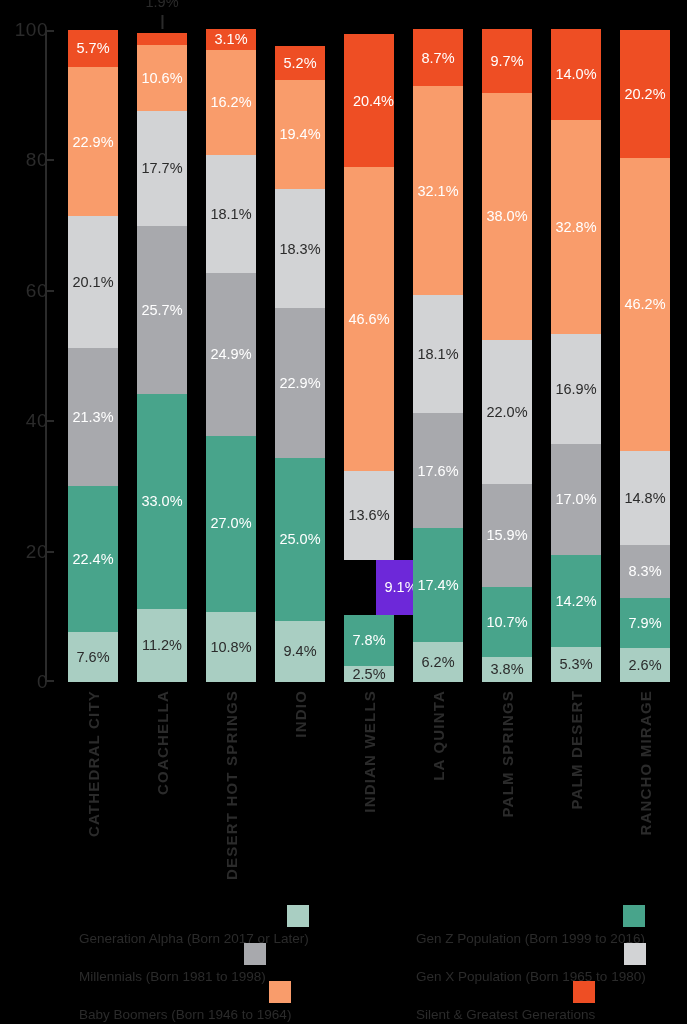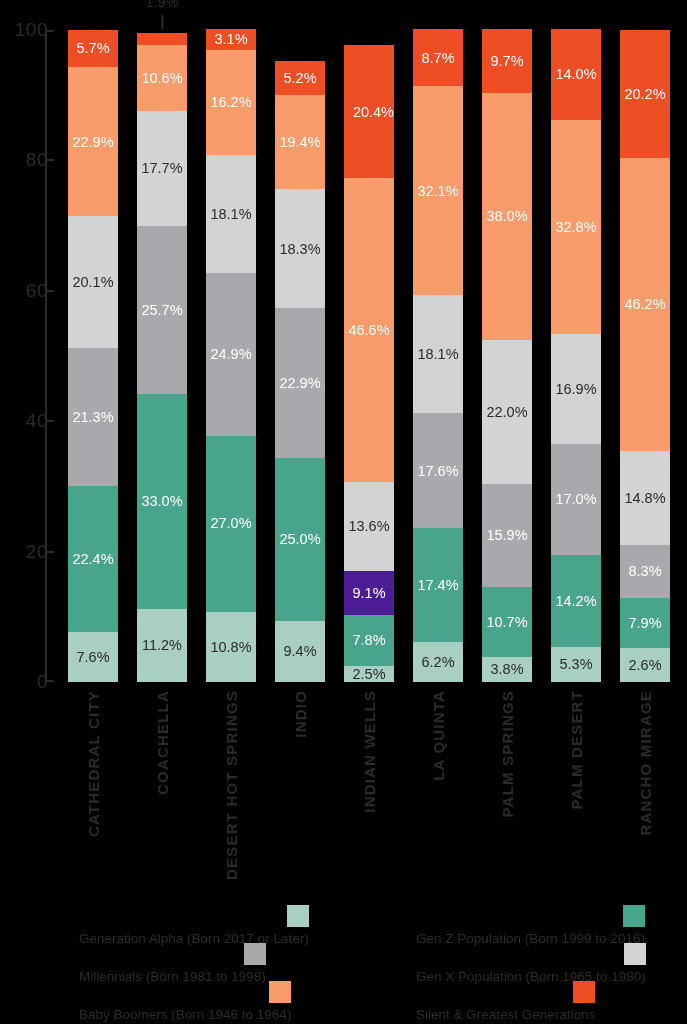--- a/index.html
+++ b/index.html
@@ -254,37 +254,37 @@
             </div>
             <div class="seg" style="height: 163px; background: rgb(72, 164, 139);">
               <span class="seglabel lab-light">25.0%</span>
             </div>
             <div class="seg" style="height: 149.308px; background: rgb(168, 169, 173);">
               <span class="seglabel lab-light">22.9%</span>
             </div>
             <div class="seg" style="height: 119.316px; background: rgb(210, 211, 213);">
               <span class="seglabel lab-dark">18.3%</span>
             </div>
-            <div class="seg" style="height: 94px; background: rgb(249, 156, 107);">
+            <div class="seg" style="height: 109px; background: rgb(249, 156, 107);">
               <span class="seglabel lab-light">19.4%</span>
             </div>
             <div class="seg" style="height: 33.904px; background: rgb(238, 78, 36);">
               <span class="seglabel lab-light">5.2%</span>
             </div>
           </div>
         </div>
         <div class="barcol" style="left: 276px;">
           <div class="bar" style="height: 652px;">
             <div class="seg" style="height: 16.3px; background: rgb(169, 206, 194);">
               <span class="seglabel lab-dark">2.5%</span>
             </div>
             <div class="seg" style="height: 50.856px; background: rgb(72, 164, 139);">
               <span class="seglabel lab-light">7.8%</span>
             </div>
-            <div class="seg" style="height: 44px; background: #4c1d95;">
+            <div class="seg" style="height: 55px; background: #6d28d9; margin-left: 32px;">
               <span class="seglabel lab-light">9.1%</span>
             </div>
             <div class="seg" style="height: 88.672px; background: rgb(210, 211, 213);">
               <span class="seglabel lab-dark">13.6%</span>
             </div>
             <div class="seg" style="height: 303.832px; background: rgb(249, 156, 107);">
               <span class="seglabel lab-light">46.6%</span>
             </div>
             <div class="seg" style="height: 133.008px; background: rgb(238, 78, 36); justify-content: flex-end;">
               <span class="seglabel lab-light">20.4%</span>

